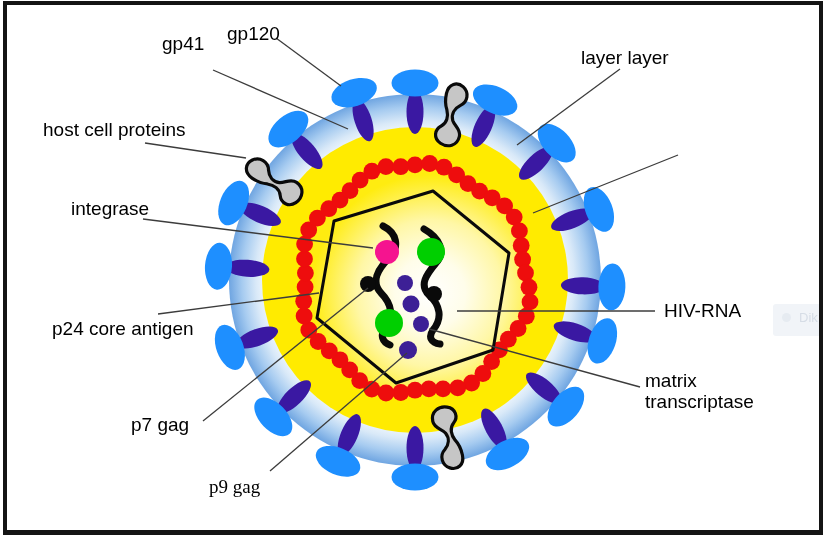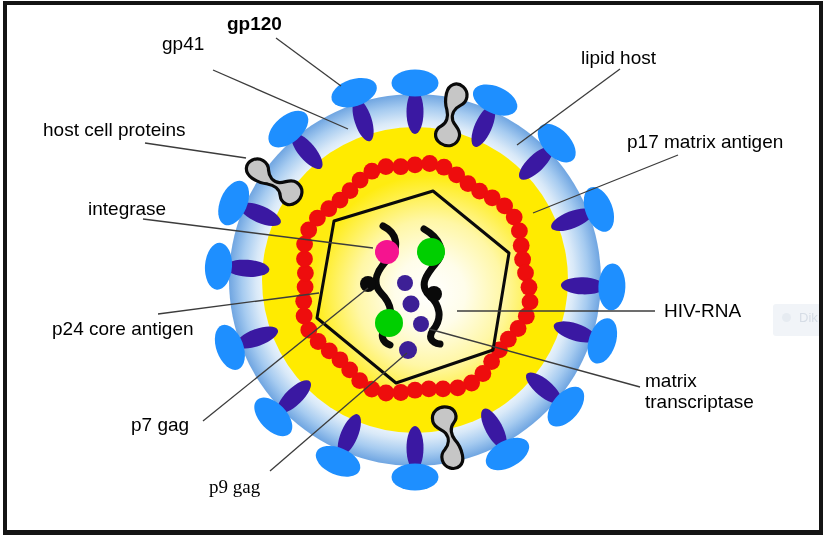--- a/index.html
+++ b/index.html
@@ -13,26 +13,26 @@
   .bead{fill:var(--matrix-red,#EE0D0D);}
   .gray-blob{fill:var(--gray-protein,#C6C6C6);stroke:var(--ink,#0a0a0a);stroke-width:3.2;}
   .capsid{fill:none;stroke:var(--ink,#0a0a0a);stroke-width:3;stroke-linejoin:round;}
   .rna{fill:none;stroke:var(--ink,#0a0a0a);stroke-width:7;stroke-linecap:round;}
   .leader{stroke:#3c3c3c;stroke-width:1.3;}
   .dot-pink{fill:var(--integrase-pink,#F5148F);}
   .dot-green{fill:var(--core-green,#00CF00);}
   .dot-purple{fill:var(--dot-purple,#3D2096);}
   .dot-black{fill:var(--ink,#0a0a0a);}
   .lbl{position:absolute;font-size:19px;line-height:21px;color:#000;white-space:nowrap;z-index:20;}
-  #lbl-gp120{left:227px;top:13px;font-weight:bold;}
+  #lbl-gp120{left:227px;top:23px;}
   #lbl-gp41{left:162px;top:33px;}
   #lbl-lipid{left:581px;top:47px;}
   #lbl-host{left:43px;top:119px;}
   #lbl-p17{left:627px;top:131px;}
-  #lbl-integrase{left:71px;top:198px;margin-left:17px;}
+  #lbl-integrase{left:71px;top:198px;}
   #lbl-rna{left:664px;top:300px;text-align:right;}
   #lbl-p24{left:52px;top:318px;}
   #lbl-rt{left:645px;top:370px;white-space:normal;width:140px;}
   #lbl-p7{left:131px;top:414px;}
   #lbl-p9{left:209px;top:476px;font-family:Liberation Serif, serif;}
   .artifact{position:absolute;left:773px;top:304px;width:48px;height:32px;background:#f1f4f8;
             border-radius:3px;z-index:5;overflow:hidden;}
   .artifact .a-dot{position:absolute;left:9px;top:9px;width:9px;height:9px;border-radius:50%;background:#e6ebf1;}
   .artifact .a-txt{position:absolute;left:26px;top:6px;font-size:13px;color:#d6dde6;}
 </style>
@@ -221,23 +221,22 @@
       <line class="leader" x1="655" y1="311" x2="457" y2="311"></line>
       <line class="leader" x1="158" y1="314" x2="319" y2="293"></line>
       <line class="leader" x1="640" y1="387" x2="429" y2="329"></line>
       <line class="leader" x1="203" y1="421" x2="368" y2="288"></line>
       <line class="leader" x1="270" y1="471" x2="407" y2="353"></line>
     </g>
   </svg>
 
   <div class="lbl" id="lbl-gp120">gp120</div>
   <div class="lbl" id="lbl-gp41">gp41</div>
-  <div class="lbl" id="lbl-lipid">lipid host</div>
+  <div class="lbl" id="lbl-lipid">layer layer</div>
   <div class="lbl" id="lbl-host">host cell proteins</div>
-  <div class="lbl" id="lbl-p17">p17 matrix antigen</div>
   <div class="lbl" id="lbl-integrase">integrase</div>
   <div class="lbl" id="lbl-rna">HIV-RNA</div>
   <div class="lbl" id="lbl-p24">p24 core antigen</div>
   <div class="lbl" id="lbl-rt">matrix transcriptase</div>
   <div class="lbl" id="lbl-p7">p7 gag</div>
   <div class="lbl" id="lbl-p9">p9 gag</div>
 
   <div class="artifact">
     <span class="a-dot"></span>
     <span class="a-txt">Dik</span>

